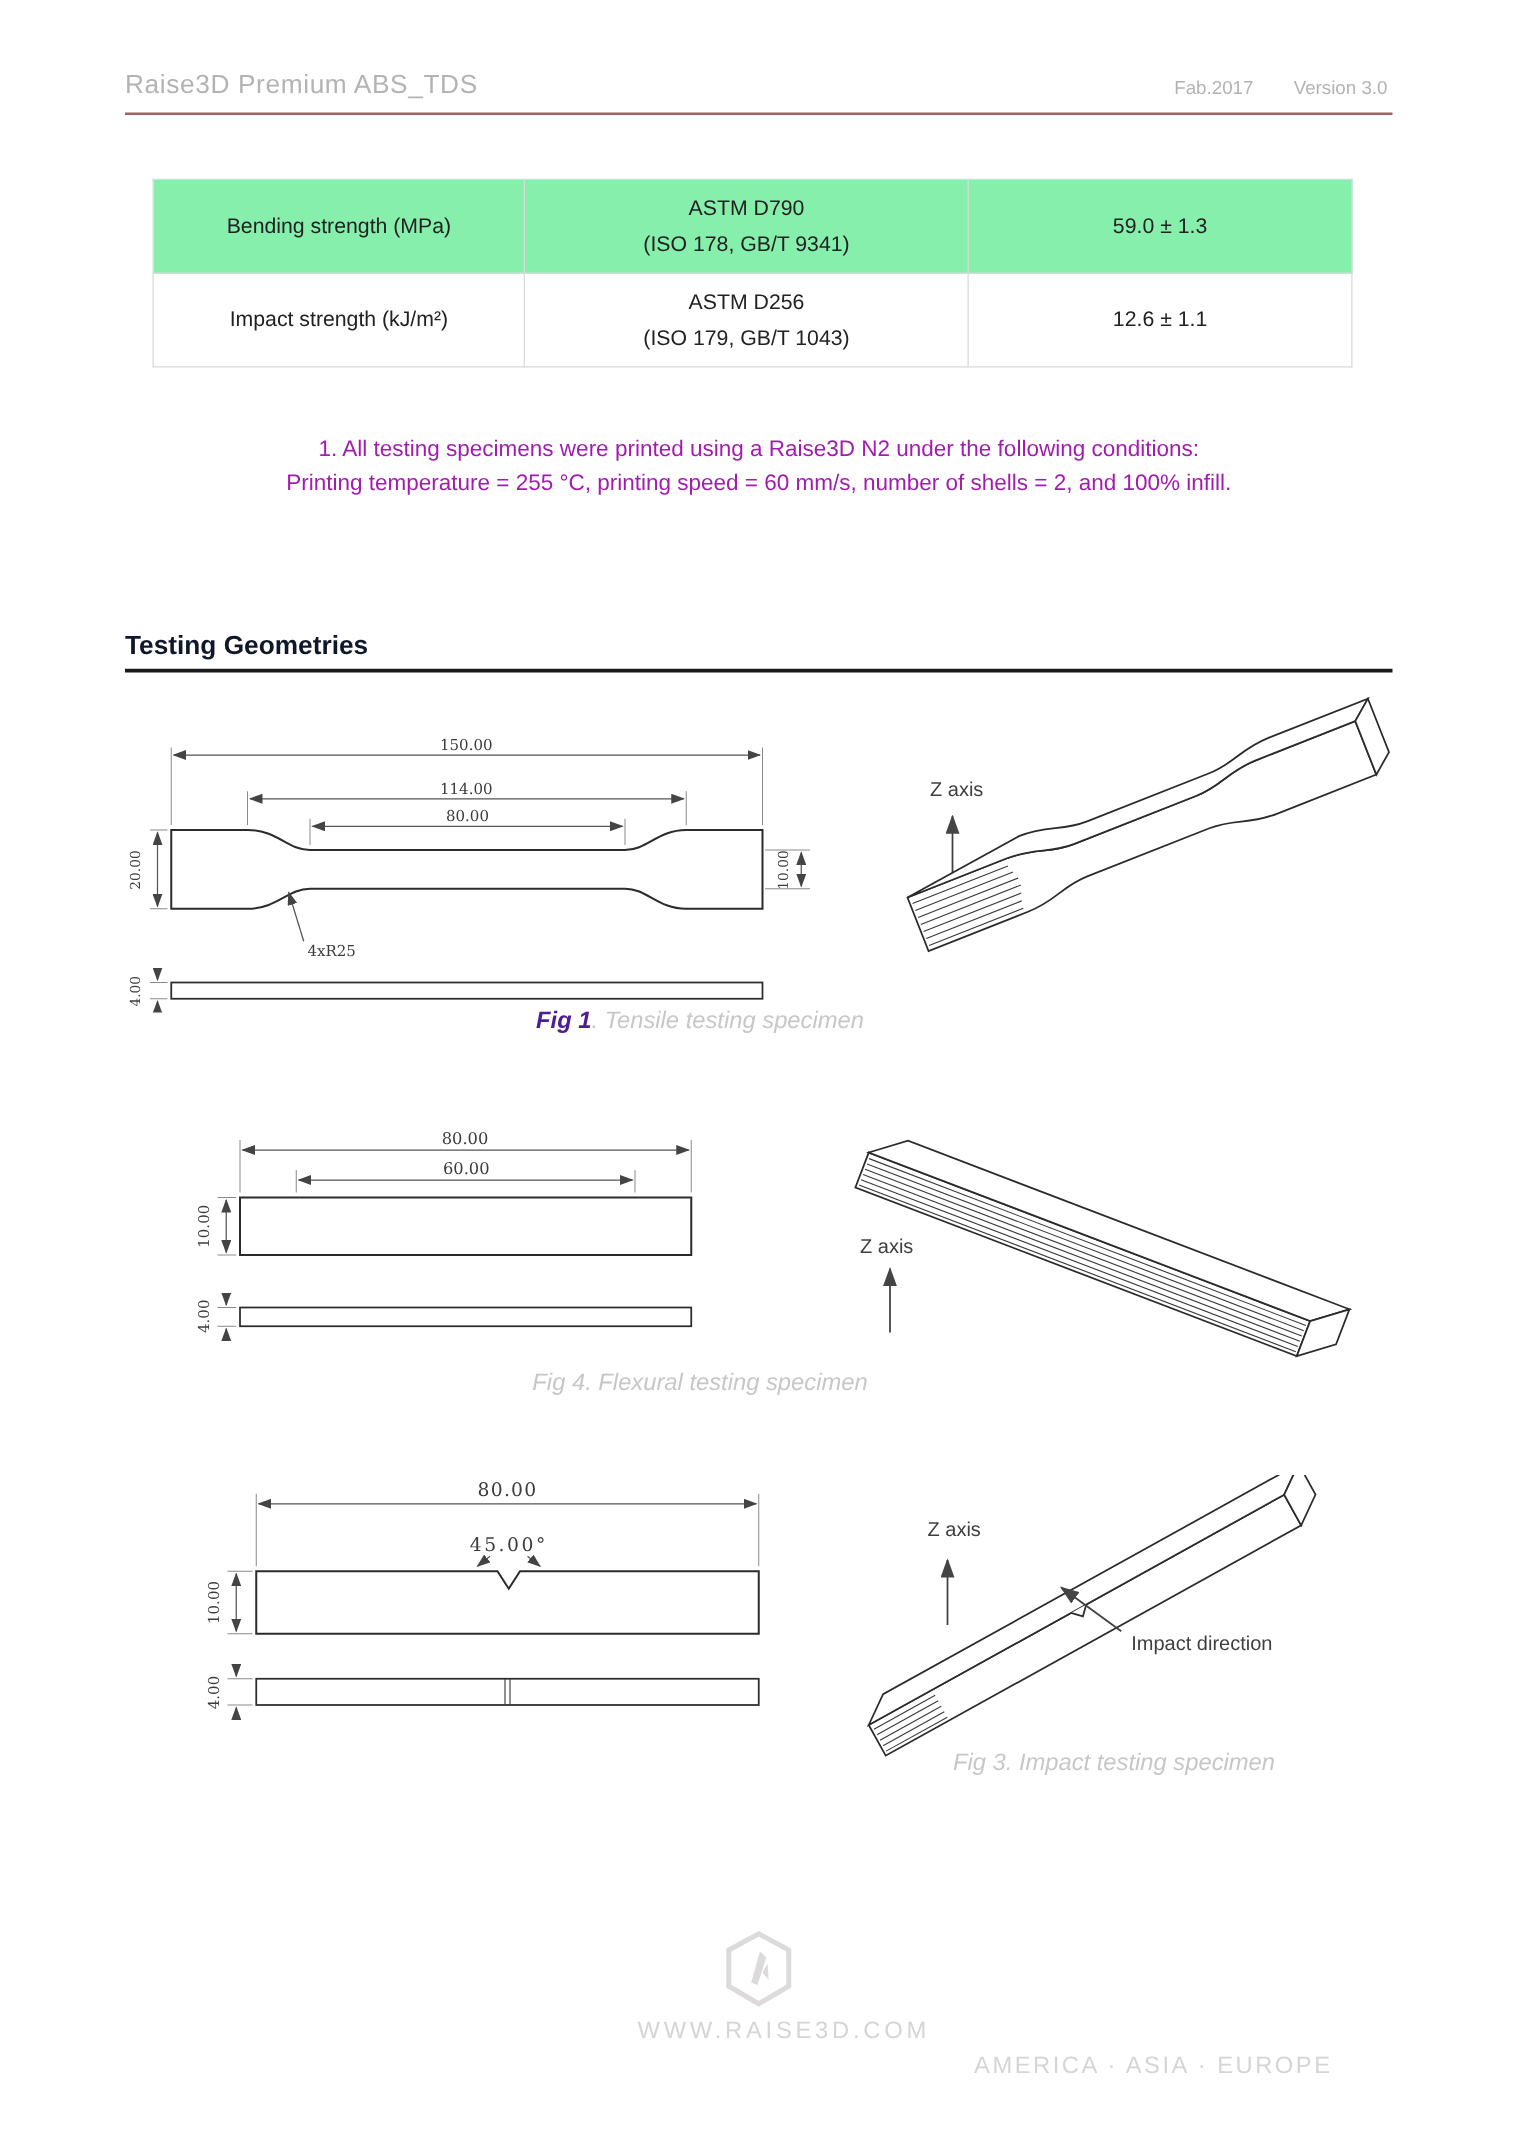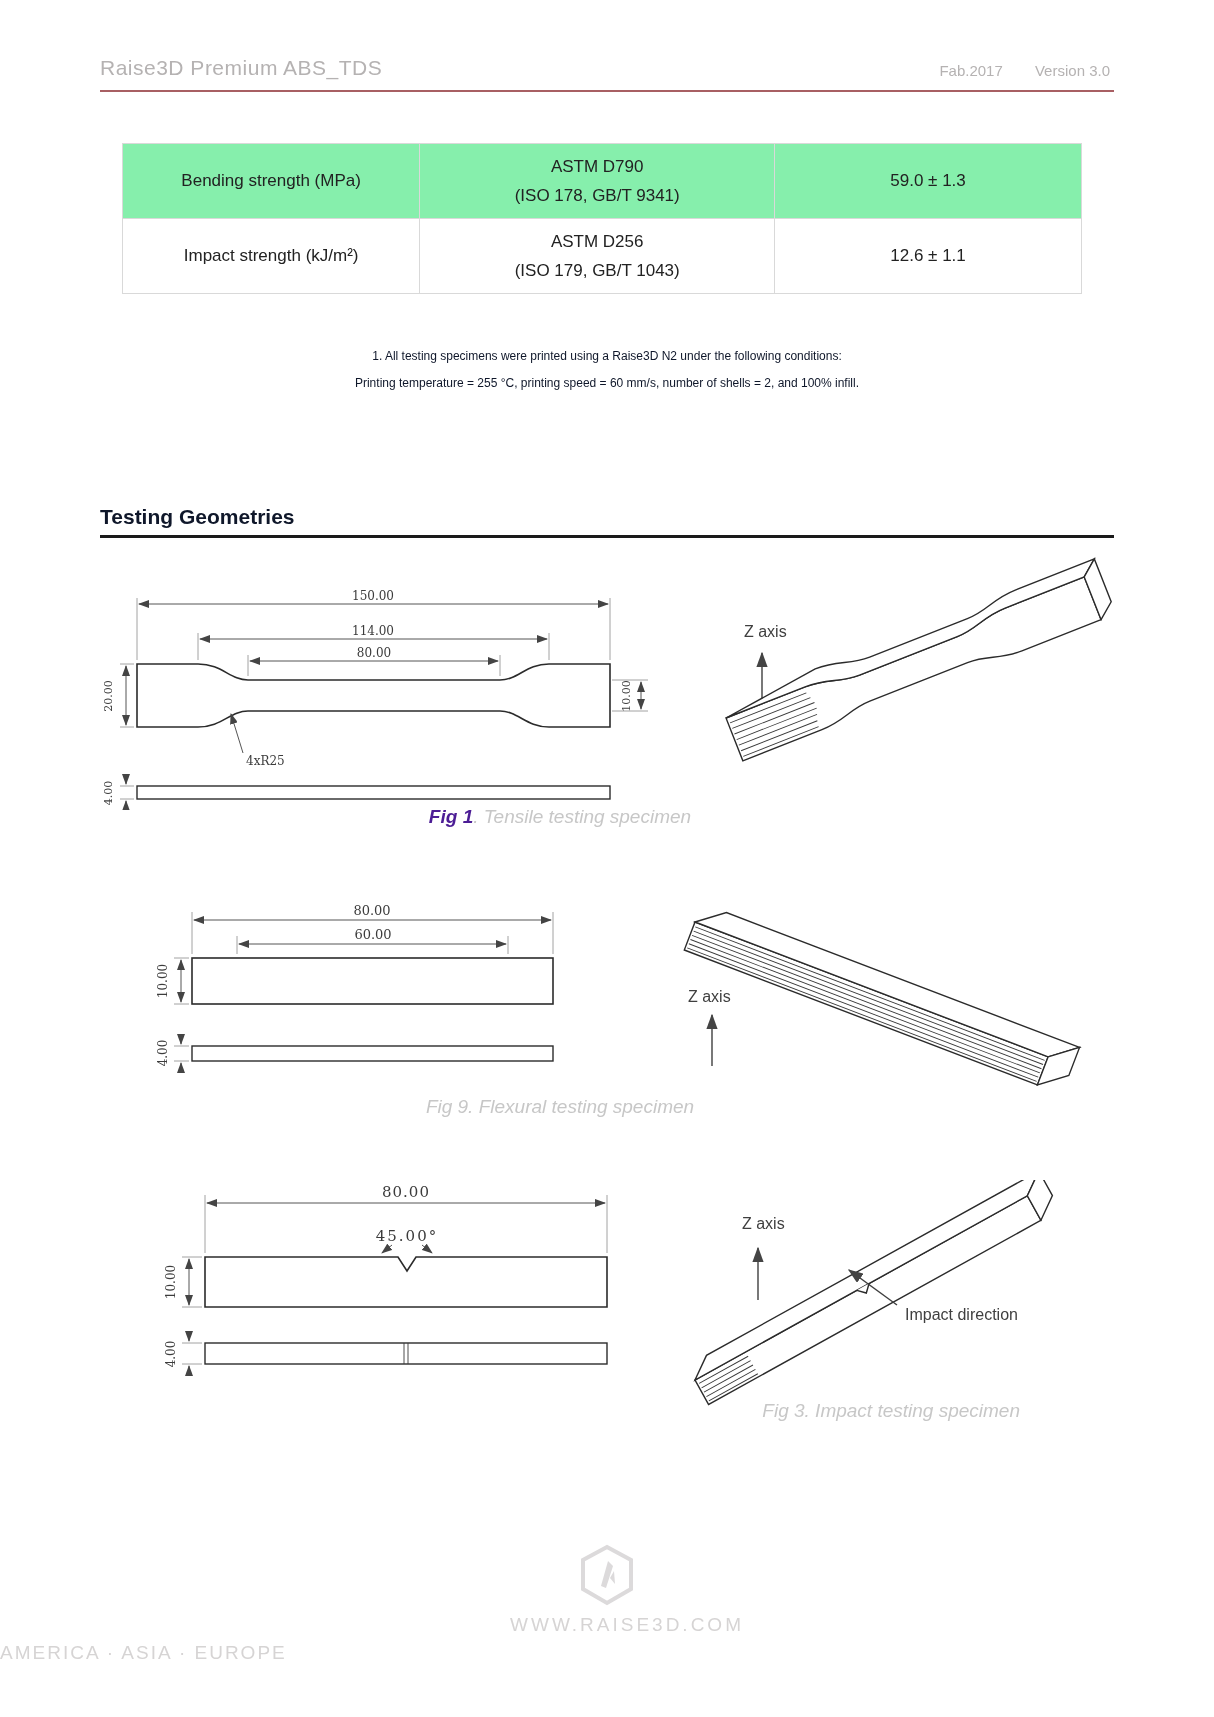--- a/index.html
+++ b/index.html
@@ -16,21 +16,21 @@
   .tds-table{position:absolute;left:122px;top:143px;width:960px;border-collapse:collapse;
     font-size:17px;color:#222;}
   .tds-table td{border:1px solid #d9d9d9;text-align:center;vertical-align:middle;padding:10px 6px;height:54px;}
   .tds-table tr.alt{background:#86efac;}
   .tds-table .c1{width:31%;}
   .tds-table .c2{width:37%;}
   .tds-table .c3{width:32%;}
   .method-line2{margin-top:9px;}
   
   .note-label{position:absolute;left:122px;top:303px;width:960px;text-align:right;color:#9e3a47;font-size:16px;}
-  .note-line{position:absolute;left:100px;width:1014px;text-align:center;color:#0f172a;font-size:12px;}
+  .note-line{position:absolute;left:100px;width:1014px;text-align:center;color:#a21caf;font-size:18px;}
   .note-line.l1{top:349px;}
   .note-line.l2{top:376px;}
   
   .section-title{position:absolute;left:100px;top:505px;font-size:21px;font-weight:bold;color:#0f172a;}
   .rule-black{position:absolute;left:100px;top:535px;width:1014px;height:2.5px;background:#1a1a1a;}
   
   svg.fig{position:absolute;left:0;}
   .caption{position:absolute;left:100px;width:920px;text-align:center;font-style:italic;
     color:#c7c7c7;font-size:19px;z-index:5;}
   .caption .capb{font-weight:bold;color:#4c1d95;}
@@ -40,21 +40,21 @@
   .outline2{fill:#ffffff;stroke:#2b2b2b;stroke-width:1.4;}
   .dim{stroke:#555;stroke-width:1;fill:none;}
   .ext{stroke:#8a8a8a;stroke-width:.8;fill:none;}
   .layer{stroke:#3a3a3a;stroke-width:.9;fill:none;}
   .dimtxt{font-family:"DejaVu Serif", serif;fill:#3c3c3c;}
   .lbltxt{font-family:"Liberation Sans", sans-serif;fill:#3f3f3f;}
   .zarrow{stroke:#3f3f3f;stroke-width:1.4;fill:none;}
   
   .footer-site{position:absolute;left:0;top:1614px;width:1214px;text-align:center;color:#d6d4d4;
     font-size:19px;letter-spacing:3px;padding-left:20px;}
-  .footer-regions{position:absolute;left:0;top:1642px;width:1066px;text-align:left;color:#d6d4d4;
+  .footer-regions{position:absolute;left:0;top:1642px;width:1066px;text-align:right;color:#d6d4d4;
     font-size:19px;letter-spacing:2px;}
   .footer-logo{position:absolute;left:575px;top:1544px;}
 </style>
 </head>
 <body>
 
 <div class="page">
 
   <div class="hdr-title">Raise3D Premium ABS_TDS</div>
   <div class="hdr-meta">
@@ -222,21 +222,21 @@
         <line class="layer" x1="2" y1="4.5" x2="376" y2="4.5"></line>
         <line class="layer" x1="2" y1="9" x2="376" y2="9"></line>
         <line class="layer" x1="2" y1="13.5" x2="376" y2="13.5"></line>
         <line class="layer" x1="2" y1="18" x2="376" y2="18"></line>
         <line class="layer" x1="2" y1="22.5" x2="376" y2="22.5"></line>
         <line class="layer" x1="2" y1="27" x2="376" y2="27"></line>
       </g>
     </g>
   </svg>
   <div class="caption cap2">
-    <span>Fig 9.</span><span> Flexural testing specimen</span>
+    <span>Fig 4.</span><span> Flexural testing specimen</span>
   </div>
 
   <svg class="fig" style="top:1180px" width="1214" height="230" viewBox="0 1180 1214 230">
 
     <g>
       <line class="ext" x1="205" y1="1253" x2="205" y2="1195"></line>
       <line class="ext" x1="607" y1="1253" x2="607" y2="1195"></line>
       <line class="dim" x1="207" y1="1203" x2="605" y2="1203" marker-start="url(#ah)" marker-end="url(#ah)"></line>
       <text class="dimtxt" x="406" y="1197" font-size="15" letter-spacing="1" text-anchor="middle">80.00</text>
     </g>

